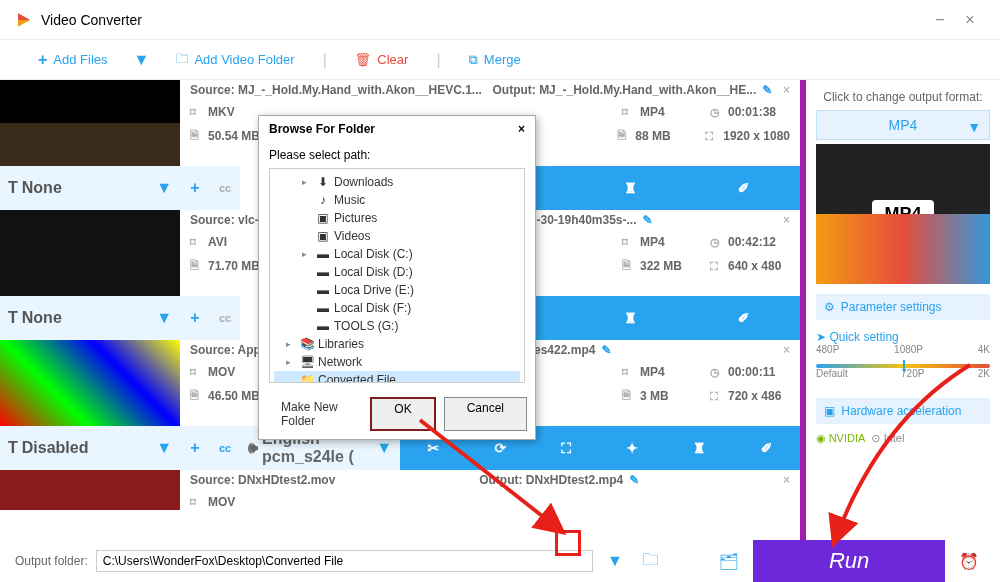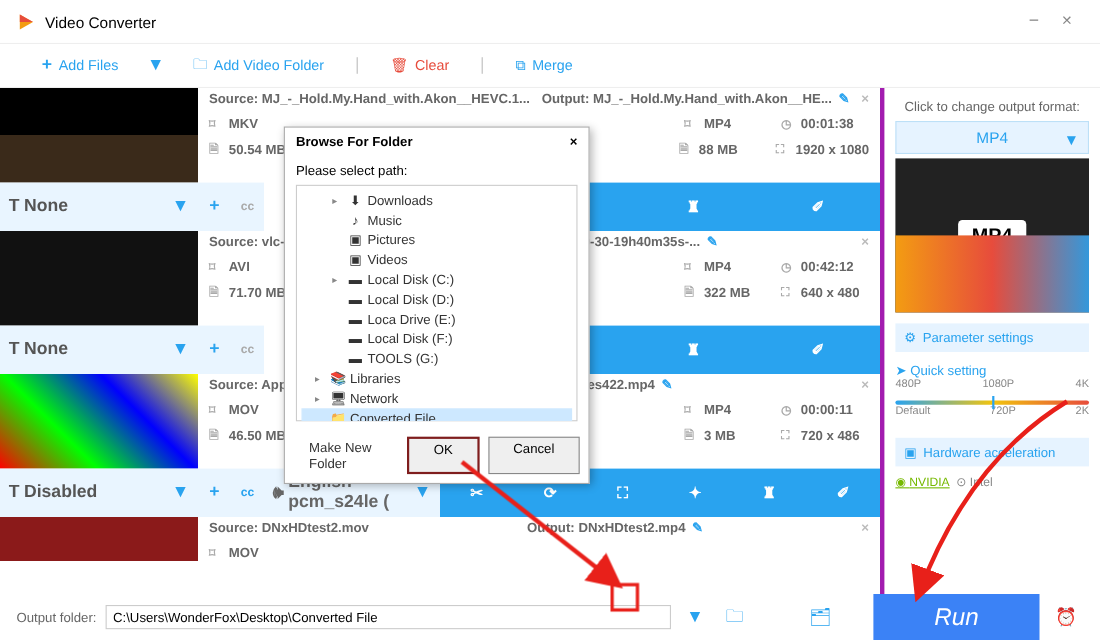--- a/index.html
+++ b/index.html
@@ -11,21 +11,21 @@
 .logo-icon { width: 18px; height: 18px; }
 
 .toolbar { height: 40px; display: flex; align-items: center; padding: 0 30px; border-bottom: 1px solid #eee; gap: 8px; }
 .tool-btn { display: flex; align-items: center; gap: 6px; color: #29a3ef; font-size: 13px; padding: 4px 8px; cursor: pointer; }
 .tool-btn.red { color: #e74c3c; }
 .tool-sep { color: #ccc; margin: 0 12px; }
 .tool-dd { color: #29a3ef; margin: 0 10px; cursor: pointer; }
 
 .main-area { display: flex; height: 460px; }
 .left { width: 800px; overflow: hidden; position: relative; font-weight: bold; }
-.right { width: 200px; padding: 10px; border-left: 4px solid #a21caf; }
+.right { width: 200px; padding: 10px; border-left: 6px solid #a21caf; }
 
 .item { display: flex; font-size: 12px; color: #666; }
 .thumb { width: 180px; height: 86px; background: #333; position: relative; }
 .thumb.t1 { background: linear-gradient(#000 50%, #3a2a1a 50%); }
 .thumb.t2 { background: #111; }
 .thumb.t3 { background: linear-gradient(45deg,#f00,#0f0,#00f,#ff0); }
 .thumb.t4 { background: #8b1a1a; }
 .item-body { flex: 1; }
 .src-row { display: flex; height: 20px; align-items: center; padding: 0 10px; justify-content: space-between; }
 .src-row .close { color: #bbb; cursor: pointer; }
@@ -47,26 +47,26 @@
 .right .fmt-box { background: #e6f3ff; border: 1px solid #bde0f7; padding: 6px; text-align: center; color: #29a3ef; font-size: 14px; cursor: pointer; position: relative; }
 .right .fmt-box .dd { position: absolute; right: 8px; top: 8px; }
 .right .fmt-img { width: 100%; height: 140px; background: #222; margin-top: 4px; position: relative; display: flex; align-items: center; justify-content: center; }
 .fmt-img-label { background: #fff; color: #000; font-weight: bold; padding: 4px 12px; font-size: 18px; border-radius: 4px; }
 .right .side-btn { background: #e6f3ff; color: #29a3ef; font-size: 12px; padding: 6px 8px; margin-top: 10px; display: flex; align-items: center; gap: 6px; cursor: pointer; }
 .right .qs-label { font-size: 12px; color: #29a3ef; margin-top: 10px; }
 .right .scale { height: 20px; font-size: 10px; color: #888; display: flex; justify-content: space-between; }
 .right .scale-bar { height: 4px; background: linear-gradient(90deg,#29a3ef,#f1c40f,#e74c3c); border-radius: 2px; position: relative; }
 .right .scale-mark { position: absolute; top: -4px; left: 50%; width: 2px; height: 12px; background: #29a3ef; }
 .right .brand { display: flex; align-items: center; gap: 6px; font-size: 11px; color: #888; margin-top: 8px; }
-.nvidia { color: #76b900; text-decoration: underline; }
+.nvidia { color: #76b900; }
 
 .bottom { height: 42px; display: flex; align-items: center; padding: 0 15px; gap: 8px; font-size: 12px; color: #666; }
 .path-input { flex: 1; height: 22px; border: 1px solid #ccc; padding: 0 6px; font-size: 12px; }
 .bottom .bbtn { color: #29a3ef; font-size: 16px; cursor: pointer; padding: 0 6px; }
-.run-btn { width: 151px; height: 42px; background: #3b82f6; color: #fff; font-size: 22px; font-style: italic; display: flex; align-items: center; justify-content: center; cursor: pointer; margin-left: 24px; }
+.run-btn { width: 192px; height: 42px; background: #6d28d9; color: #fff; font-size: 22px; font-style: italic; display: flex; align-items: center; justify-content: center; cursor: pointer; }
 
 .dialog { position: absolute; left: 258px; top: 115px; width: 278px; background: #fff; border: 1px solid #aaa; box-shadow: 2px 2px 8px rgba(0,0,0,.3); font-size: 12px; z-index: 50; }
 .dialog .dlg-title { display: flex; justify-content: space-between; padding: 6px 10px; font-weight: bold; }
 .dialog .dlg-body { padding: 6px 10px; }
 .dialog .tree-box { height: 215px; border: 1px solid #ccc; overflow: auto; margin-top: 6px; padding: 4px; }
 .tree-item { display: flex; align-items: center; gap: 4px; padding: 2px 4px; font-size: 12px; color: #333; cursor: pointer; }
 .tree-item.sel { background: #cde8ff; }
 .tree-item .exp { width: 10px; color: #888; font-size: 9px; }
 .tree-item .tico { width: 14px; text-align: center; }
 .dialog .dlg-btns { display: flex; justify-content: flex-end; gap: 8px; padding: 8px; }

